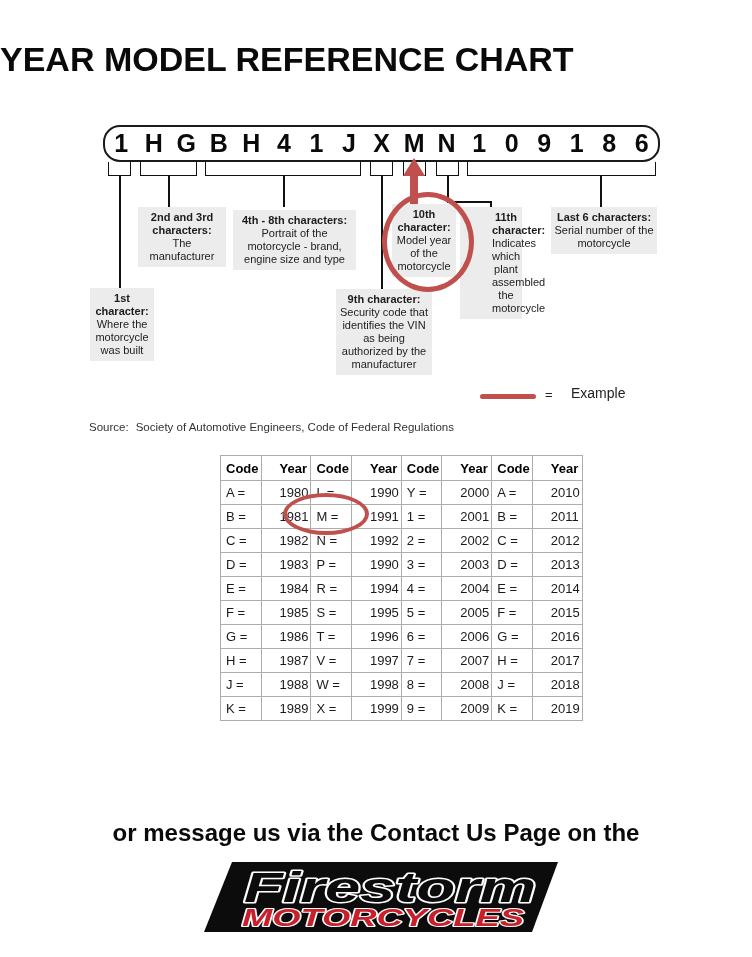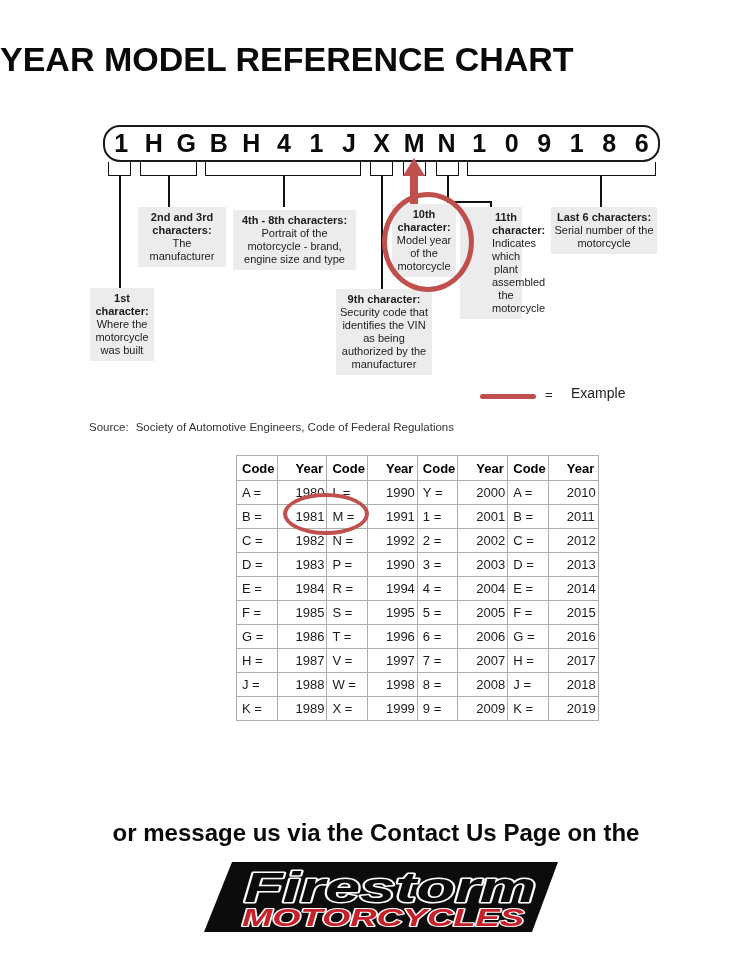--- a/index.html
+++ b/index.html
@@ -63,21 +63,21 @@
   .co-last6{left:551px;top:207px;width:106px;}
   
   .source-row{position:absolute;left:89px;top:389px;font-size:11.5px;color:#333;margin-top:32px;}
   .source-row .src-text{margin-left:7px;}
   .legend-swatch{position:absolute;left:480px;top:394px;width:56px;height:5px;border-radius:3px;background:var(--accent-red);}
   .legend-eq{position:absolute;left:545px;top:387px;font-size:13px;color:#222;}
   .legend-label{position:absolute;left:571px;top:385px;font-size:14px;color:#222;}
   
   .year-table{
     position:absolute;left:220px;top:455px;border-collapse:collapse;
-    font-size:13px;color:#1a1a1a;margin-left:16px;
+    font-size:13px;color:#1a1a1a;
   }
   .year-table th,.year-table td{
     border:1px solid var(--table-border);height:24px;padding:2px 2px 2px 5px;
     text-align:left;font-weight:normal;white-space:nowrap;
   }
   .year-table th{font-weight:bold;height:25px;color:#000;}
   .year-table .code{width:40px;}
   .year-table .year{width:31px;padding-left:18px;}
   
   .help{position:absolute;left:0;top:760px;width:752px;text-align:center;

